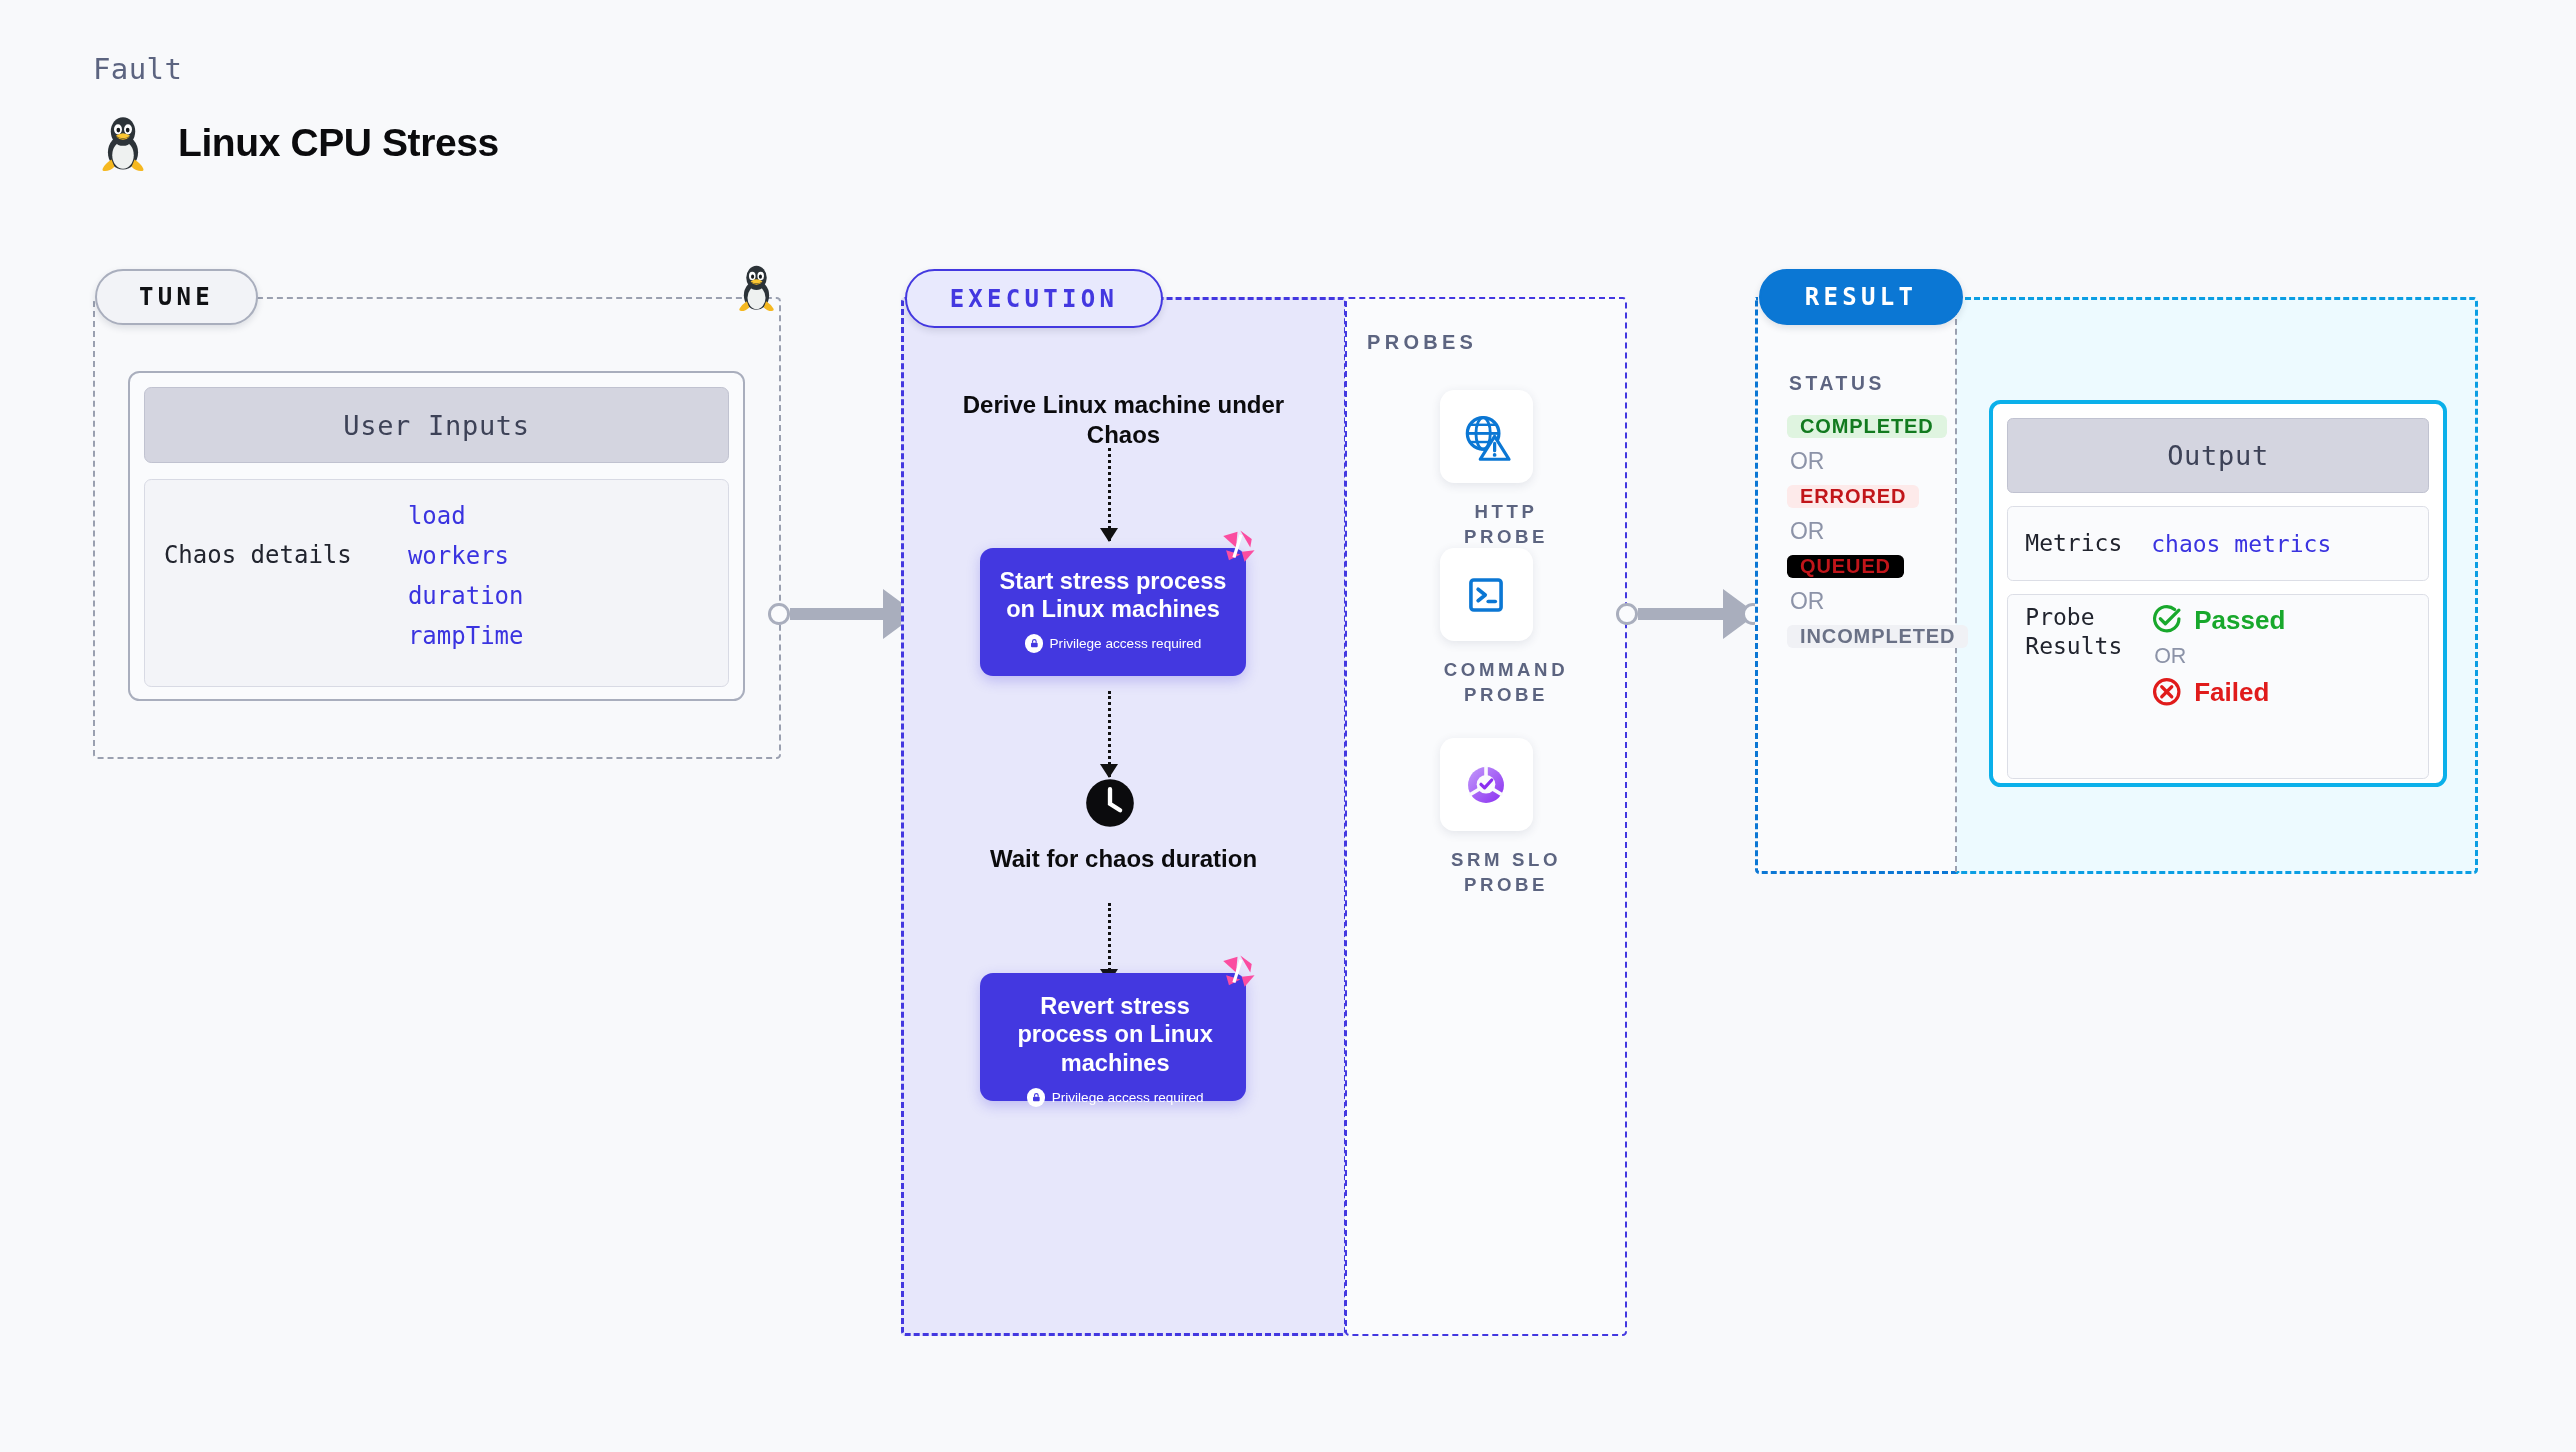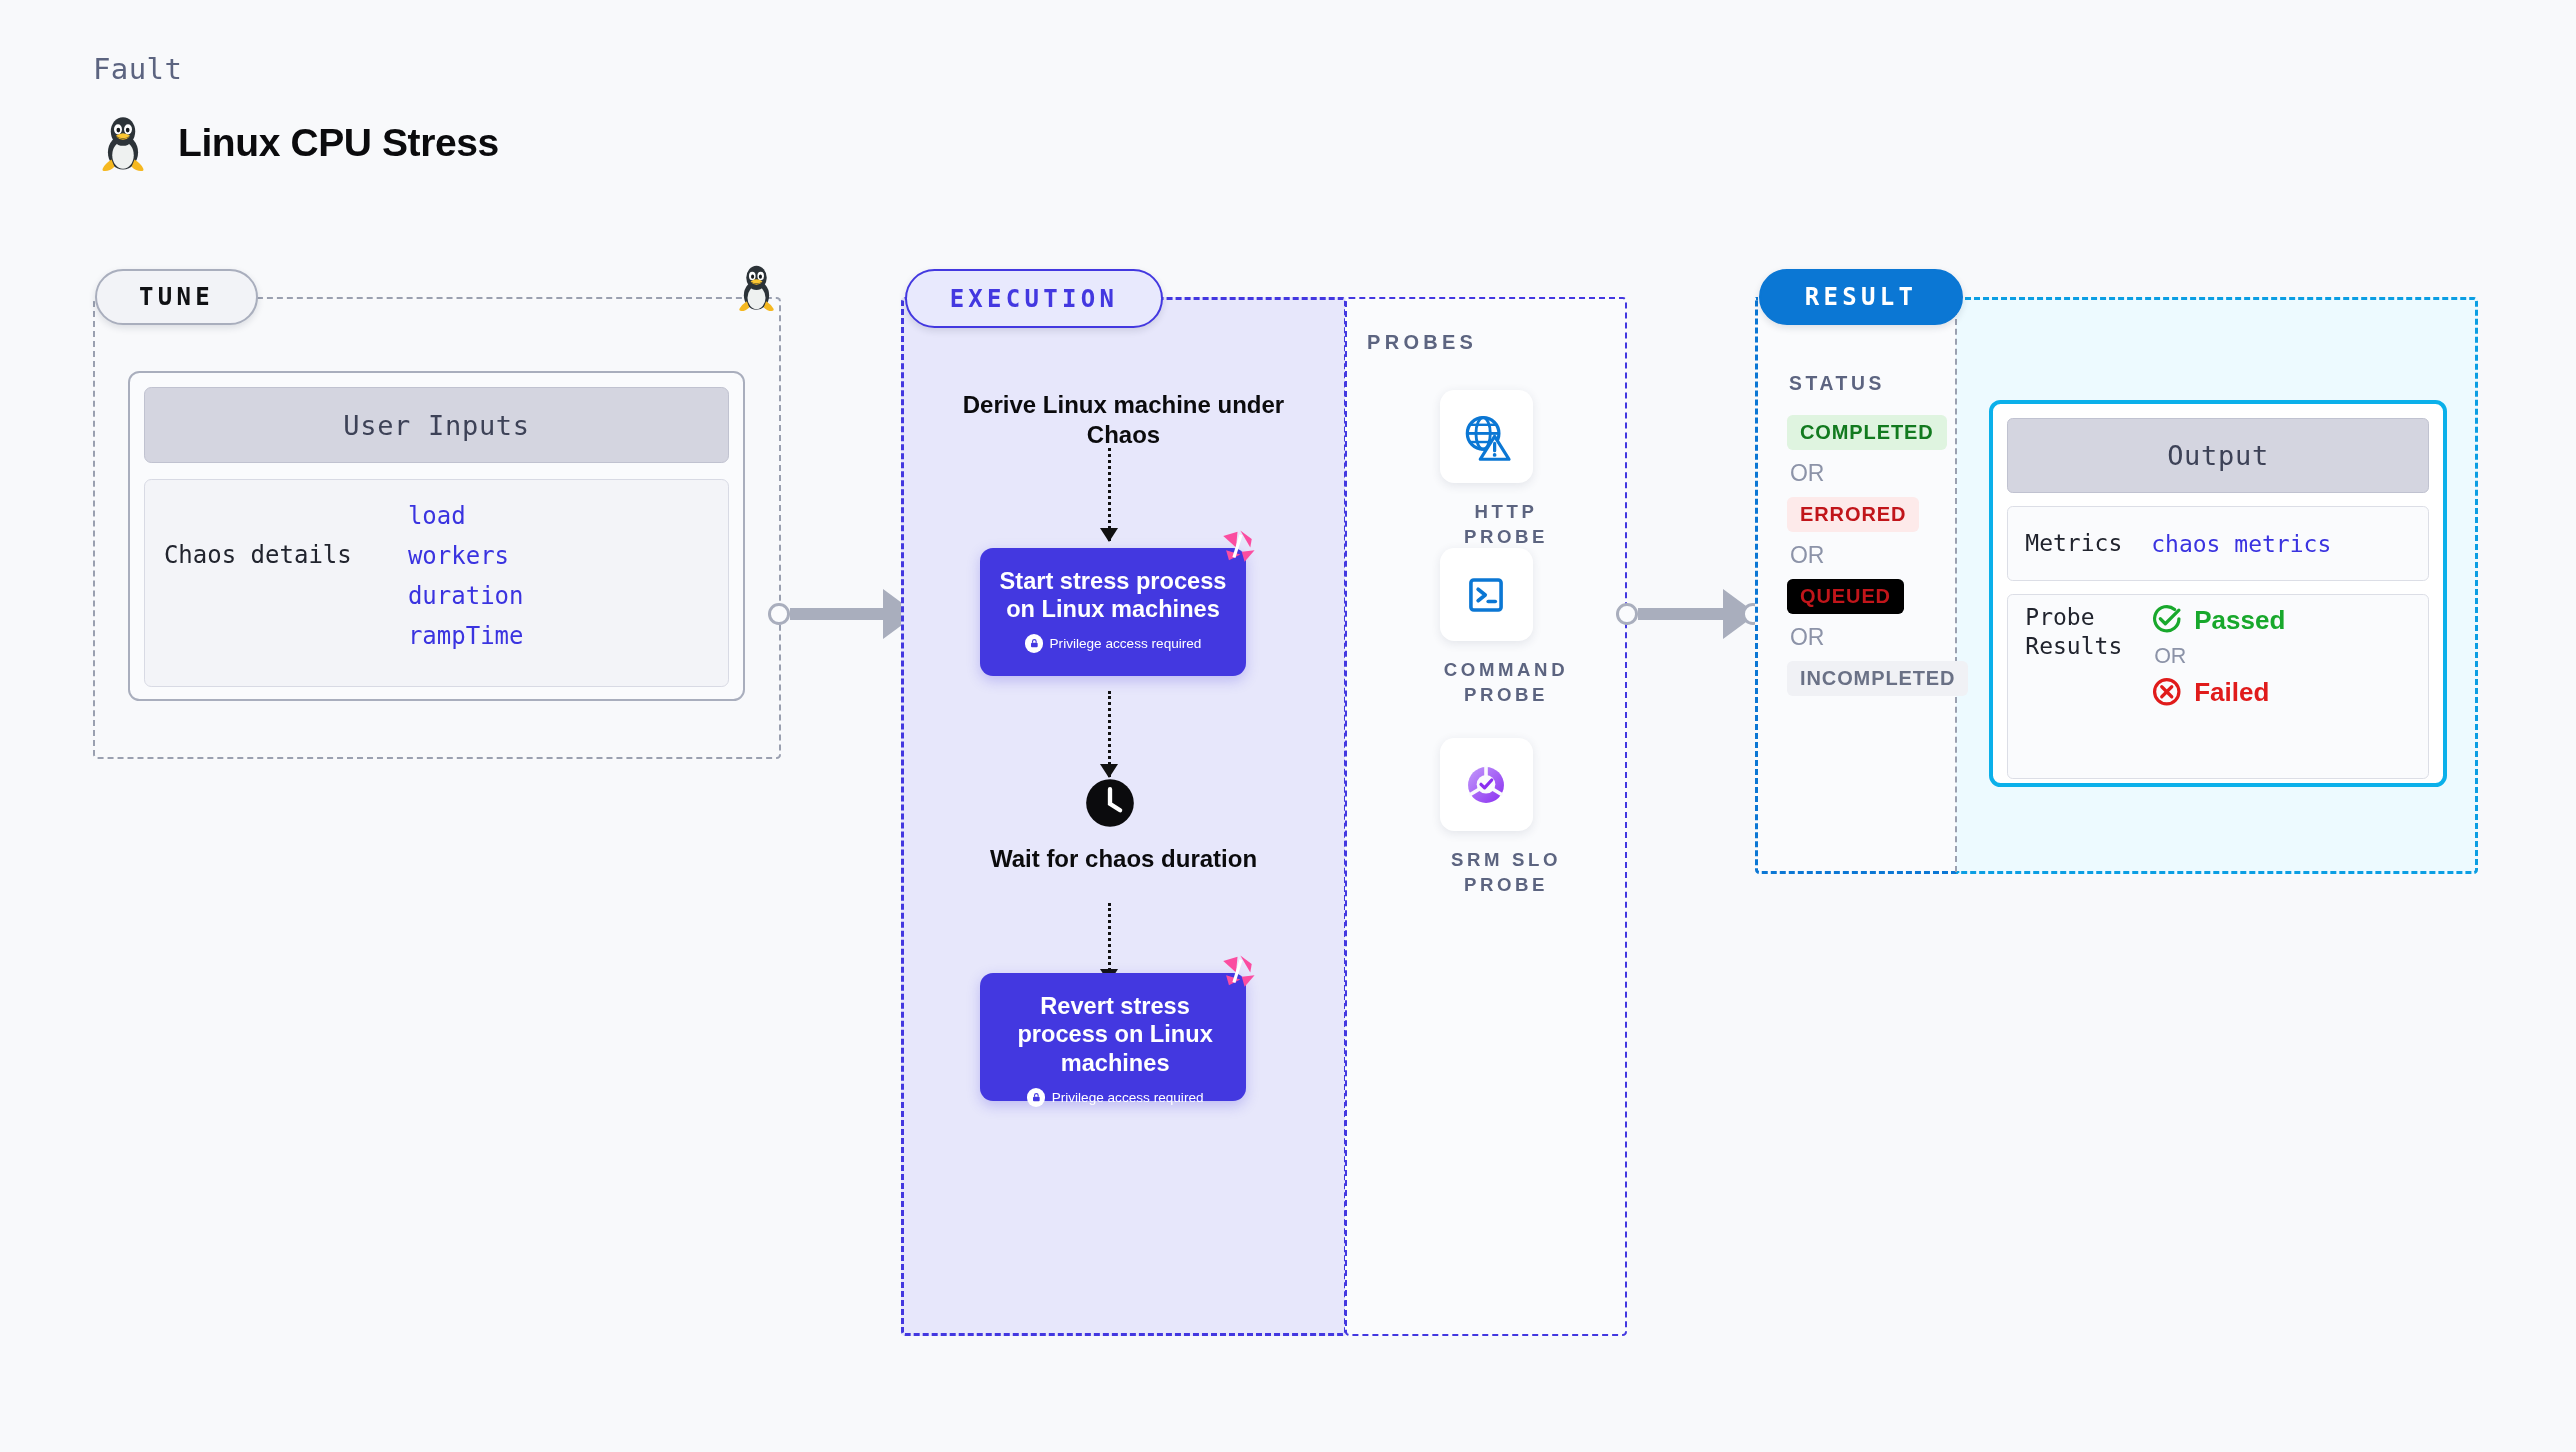--- a/index.html
+++ b/index.html
@@ -218,21 +218,21 @@
   
   #status-label {
     position: absolute; left: 1789px; top: 373px;
     font-size: 19.3px; font-weight: 700; letter-spacing: 3.6px; color: #5c6480;
   }
   #status-stack {
     position: absolute; left: 1787px; top: 415px;
     display: flex; flex-direction: column; align-items: flex-start; gap: 0;
   }
   .status-chip {
-    border-radius: 5.7px; padding: 6px 13px;
+    border-radius: 5.7px; padding: 0 13px;
     font-size: 20px; font-weight: 700; letter-spacing: 0.9px;
   }
   .status-or {
     font-size: 23px; color: #8c93a8; margin: 10px 0 10px 2.9px;
   }
   .chip-completed   { background: #dff4e0; color: #127a1f; }
   .chip-errored     { background: #fdeaea; color: #c1151a; }
   .chip-queued      { background: #000000; color: #c1151a; }
   .chip-incompleted { background: #f0f1f5; color: #6a7186; }
 

